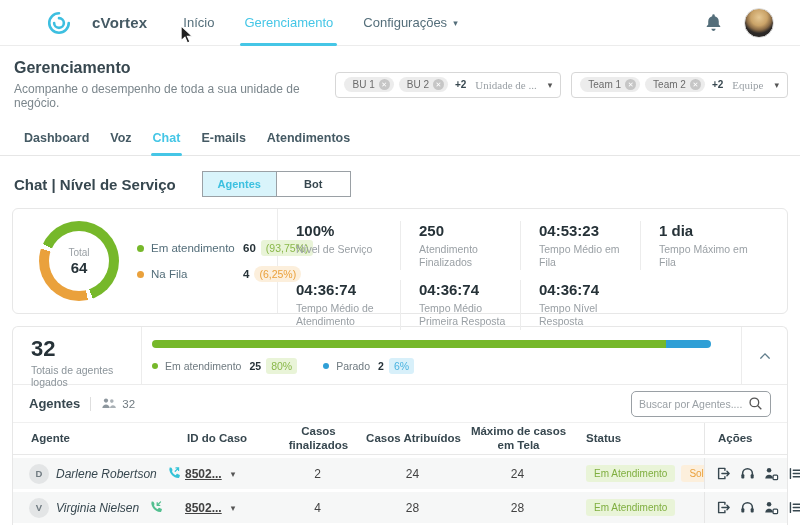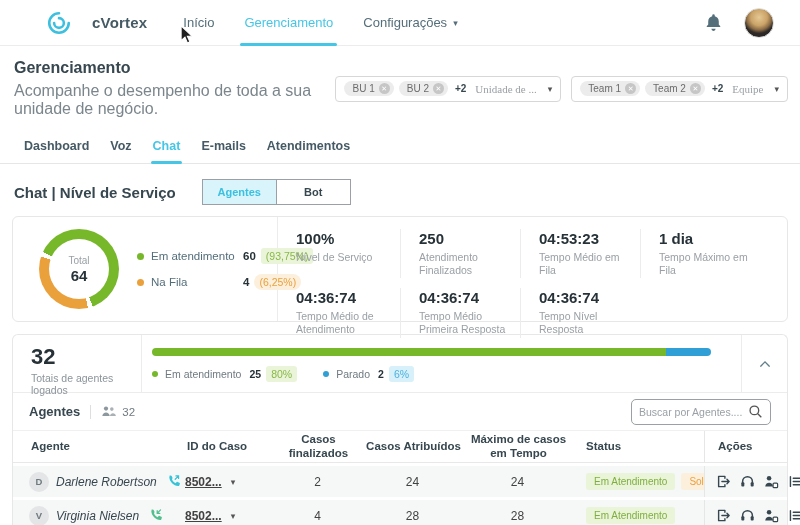--- a/index.html
+++ b/index.html
@@ -20,21 +20,21 @@
   .nav-spacer { flex:1; }
   .bell { margin-right:22px; cursor:pointer; display:flex; }
   .avatar { width:30px; height:30px; border-radius:50%;
             background:radial-gradient(circle at 50% 30%, #e6c893 0%, #caa368 34%, #8a6b46 52%, #2e2a28 66%, #1f1d1c 100%);
             border:1px solid #ddd; }
   .cursor { position:absolute; left:179px; top:25px; z-index:60; }
 
   
   .page-header { display:flex; padding:13px 12px 10px 14px; align-items:center; }
   .ph-title { font-size:16px; font-weight:700; color:#37474f; }
-  .ph-sub { font-size:16px; color:#7b868c; margin-top:5px; }
+  .ph-sub { font-size:12px; color:#7b868c; margin-top:5px; }
   .filters { margin-left:auto; display:flex; gap:10px; }
   .filter-box { display:flex; align-items:center; gap:5px; border:1px solid #d7d7d7;
                 border-radius:4px; background:#fff; height:26px; padding:0 8px; cursor:pointer; }
   .chip { display:flex; align-items:center; gap:4px; background:#ececec; border-radius:10px;
           padding:2px 4px 2px 8px; font-size:10px; color:#6b6b6b; white-space:nowrap; }
   .chip-x { width:11px; height:11px; border-radius:50%; background:#c6c6c6; color:#fff;
             font-size:7px; line-height:11px; text-align:center; cursor:pointer; }
   .chip-more { font-size:10px; font-weight:700; color:#37474f; margin:0 2px; }
   .filter-label { font-size:11px; color:#9aa0a5; margin:0 4px 0 2px; white-space:nowrap;font-family:Liberation Serif, serif; }
   .dd-caret { font-size:9px; color:#555; margin-left:2px; }
@@ -341,21 +341,21 @@
         </svg>
       </span>
     </div>
   </div>
 
   <div class="thead">
     <div class="th first">Agente</div>
     <div class="th">ID do Caso</div>
     <div class="th center">Casos finalizados</div>
     <div class="th center">Casos Atribuídos</div>
-    <div class="th center">Máximo de casos em Tempo</div>
+    <div class="th center">Máximo de casos em Tela</div>
     <div class="th status">Status</div>
     <div class="th actions">Ações</div>
   </div>
 
   <div class="trow">
     <div class="cell-agent">
       <span class="row-avatar">D</span>
       <span class="agent-name">Darlene Robertson</span>
       <span class="phone-ic">
         <svg width="15" height="15" viewBox="0 0 16 16">

